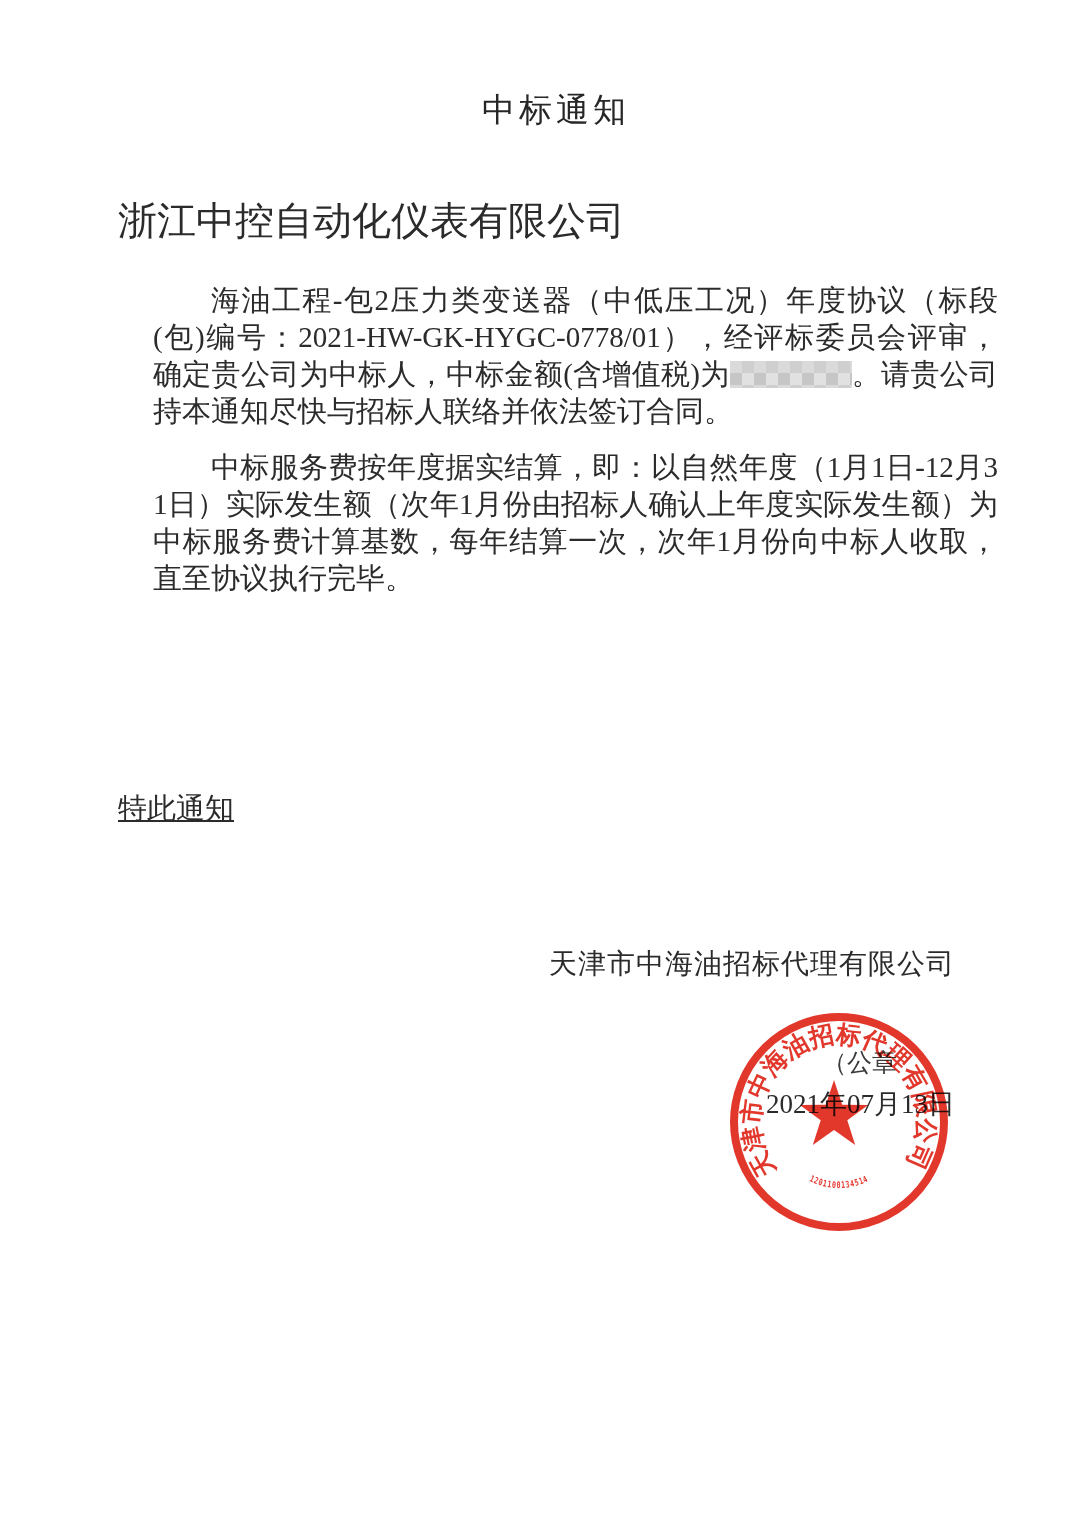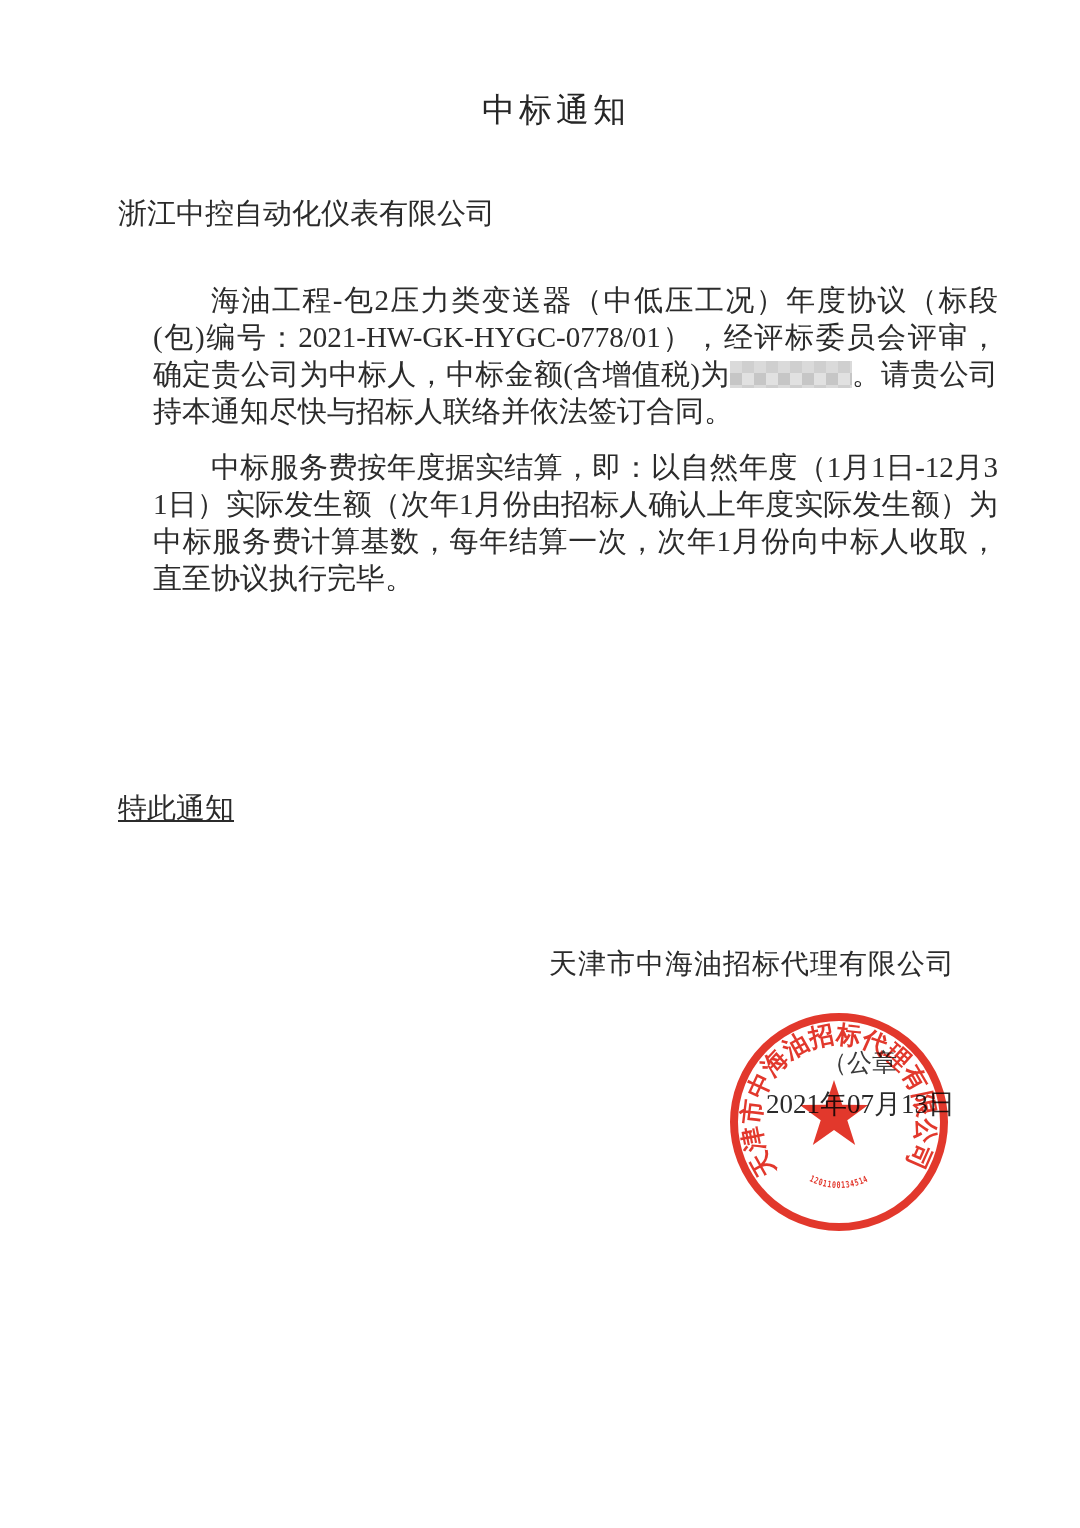--- a/index.html
+++ b/index.html
@@ -21,21 +21,21 @@
     text-align: center;
     font-size: 33px;
     font-weight: 500;
     letter-spacing: 4px;
     color: #262626;
     padding-left: 32px;
   }
   .recipient {
     position: absolute;
     top: 194px; left: 118px;
-    font-size: 29px;
+    font-size: 39px;
     color: #2b2b2b;
   }
   .para {
     position: absolute;
     left: 118px; width: 845px;
     font-size: 29px;
     line-height: 37px;
     text-align: justify;
     text-indent: 2em;
     color: #2b2b2b;

